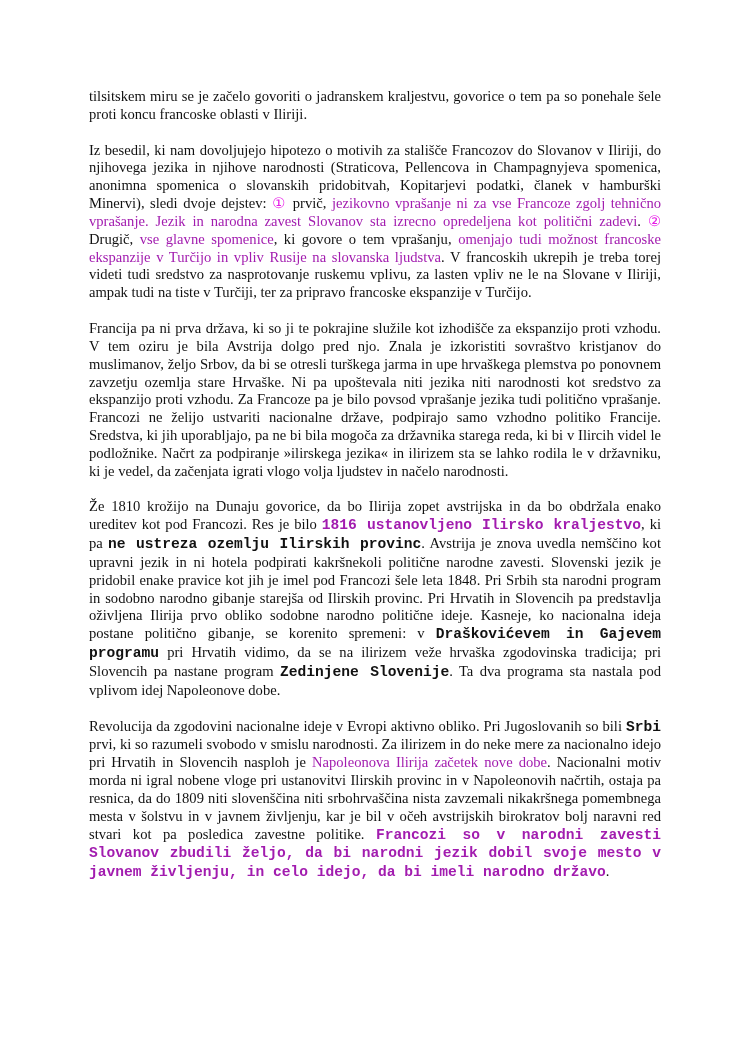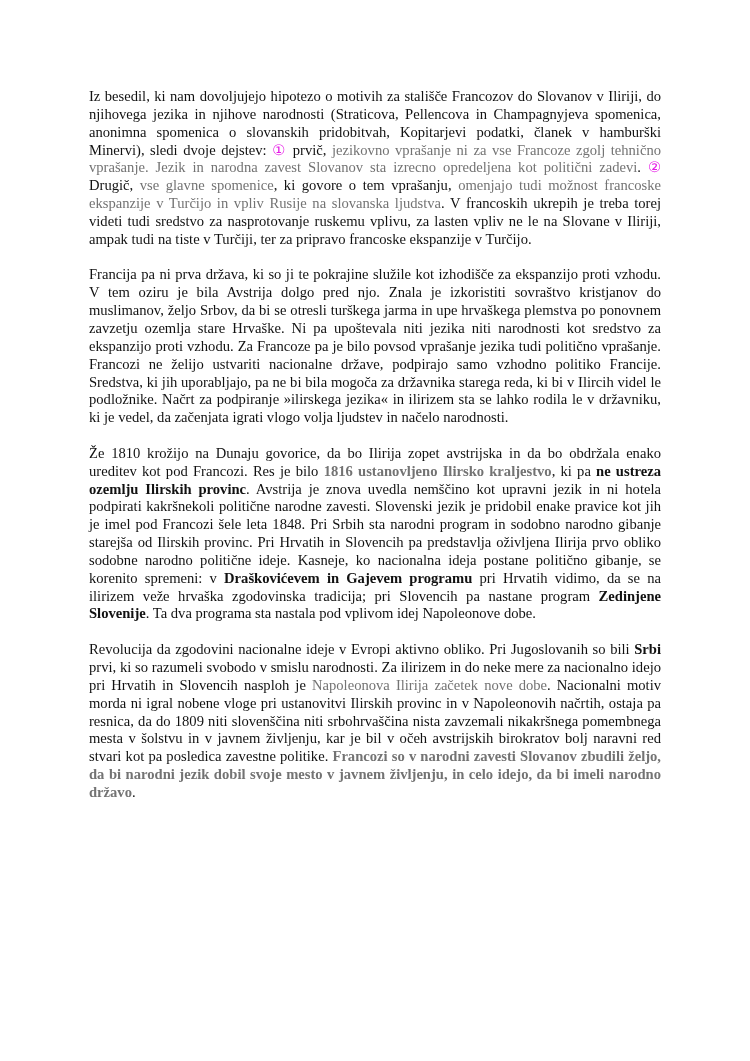--- a/index.html
+++ b/index.html
@@ -11,29 +11,32 @@
     width: 572px;
     font-family: "Liberation Serif", "DejaVu Serif", serif;
     font-size: 14.6px;
     line-height: 17.85px;
     color: #111111;
   }
   .para {
     margin: 0 0 17.85px 0;
     text-align: justify;
   }
-  .hl { color: #737373; margin-top: 39px; }
-  .b { font-weight: bold; }
+  .hl { color: #a21caf; margin-top: 39px; }
+  .b { font-weight: bold; font-family: Liberation Mono, monospace; }
   .i { }
   .circ { color: #e619e6; }
 </style>
 </head>
 <body>
 
 <div class="page">
+  <p class="para">
+    <span>tilsitskem miru se je začelo govoriti o jadranskem kraljestvu, govorice o tem pa so ponehale šele proti koncu francoske oblasti v Iliriji.</span>
+  </p>
 
   <p class="para"><span>Iz besedil, ki nam dovoljujejo hipotezo o motivih za stališče Francozov do Slovanov v Iliriji, do njihovega jezika in njihove narodnosti (Straticova, Pellencova in Champagnyjeva spomenica, anonimna spomenica o slovanskih pridobitvah, Kopitarjevi podatki, članek v hamburški </span><span class="i">Minervi</span><span>), sledi dvoje dejstev: </span><span class="circ">①</span><span> prvič, </span><span class="hl">jezikovno vprašanje ni za vse Francoze zgolj tehnično vprašanje. Jezik in narodna zavest Slovanov sta izrecno opredeljena kot politični zadevi</span><span>. </span><span class="circ">②</span><span> Drugič, </span><span class="hl">vse glavne spomenice</span><span>, ki govore o tem vprašanju, </span><span class="hl">omenjajo tudi možnost francoske ekspanzije v Turčijo in vpliv Rusije na slovanska ljudstva</span><span>. V francoskih ukrepih je treba torej videti tudi sredstvo za nasprotovanje ruskemu vplivu, za lasten vpliv ne le na Slovane v Iliriji, ampak tudi na tiste v Turčiji, ter za pripravo francoske ekspanzije v Turčijo.</span></p>
 
   <p class="para"><span>Francija pa ni prva država, ki so ji te pokrajine služile kot izhodišče za ekspanzijo proti vzhodu. V tem oziru je bila Avstrija dolgo pred njo. Znala je izkoristiti sovraštvo kristjanov do muslimanov, željo Srbov, da bi se otresli turškega jarma in upe hrvaškega plemstva po ponovnem zavzetju ozemlja stare Hrvaške. Ni pa upoštevala niti jezika niti narodnosti kot sredstvo za ekspanzijo proti vzhodu. Za Francoze pa je bilo povsod vprašanje jezika tudi politično vprašanje. Francozi ne želijo ustvariti nacionalne države, podpirajo samo vzhodno politiko Francije. Sredstva, ki jih uporabljajo, pa ne bi bila mogoča za državnika starega reda, ki bi v Ilircih videl le podložnike. Načrt za podpiranje »ilirskega jezika« in ilirizem sta se lahko rodila le v državniku, ki je vedel, da začenjata igrati vlogo volja ljudstev in načelo narodnosti.</span></p>
 
   <p class="para"><span>Že 1810 krožijo na Dunaju govorice, da bo Ilirija zopet avstrijska in da bo obdržala enako ureditev kot pod Francozi. Res je bilo </span><span class="hl b">1816 ustanovljeno Ilirsko kraljestvo</span><span>, ki pa </span><span class="b">ne ustreza ozemlju Ilirskih provinc</span><span>. Avstrija je znova uvedla nemščino kot upravni jezik in ni hotela podpirati kakršnekoli politične narodne zavesti. Slovenski jezik je pridobil enake pravice kot jih je imel pod Francozi šele leta 1848.  Pri Srbih sta narodni program in sodobno narodno gibanje starejša od Ilirskih provinc. Pri Hrvatih in Slovencih pa predstavlja oživljena Ilirija prvo obliko sodobne narodno politične ideje. Kasneje, ko nacionalna ideja postane politično gibanje, se korenito spremeni: v </span><span class="b">Draškovićevem in Gajevem programu</span><span> pri Hrvatih vidimo, da se na ilirizem veže hrvaška zgodovinska tradicija; pri Slovencih pa nastane program </span><span class="b">Zedinjene Slovenije</span><span>. Ta dva programa sta nastala pod vplivom idej Napoleonove dobe.</span></p>
 
   <p class="para"><span>Revolucija da zgodovini nacionalne ideje v Evropi aktivno obliko. Pri Jugoslovanih so bili </span><span class="b">Srbi</span><span> prvi, ki so razumeli svobodo v smislu narodnosti. Za ilirizem in do neke mere za nacionalno idejo pri Hrvatih in Slovencih nasploh je </span><span class="hl">Napoleonova Ilirija začetek nove dobe</span><span>. Nacionalni motiv morda ni igral nobene vloge pri ustanovitvi Ilirskih provinc in v Napoleonovih načrtih, ostaja pa resnica, da do 1809 niti slovenščina niti srbohrvaščina nista zavzemali nikakršnega pomembnega mesta v šolstvu in v javnem življenju, kar je bil v očeh avstrijskih birokratov bolj naravni red stvari kot pa posledica zavestne politike. </span><span class="hl b">Francozi so v narodni zavesti Slovanov zbudili željo, da bi narodni jezik dobil svoje mesto v javnem življenju, in celo idejo, da bi imeli narodno državo</span><span>.</span></p>
 </div>
 

